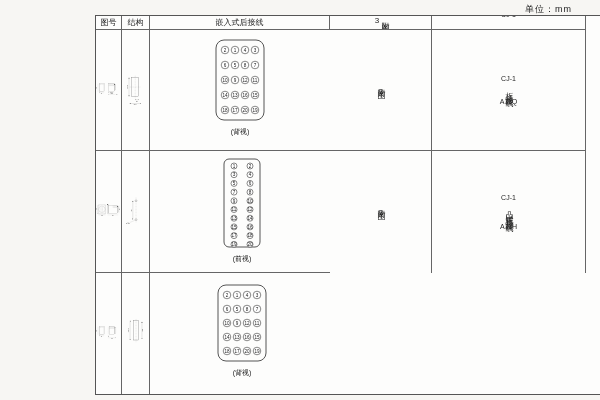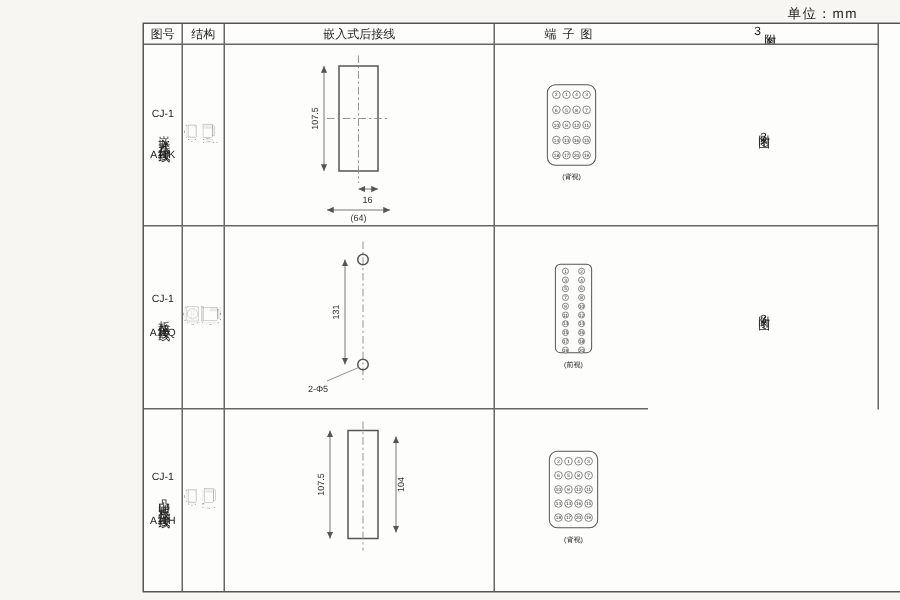--- a/index.html
+++ b/index.html
@@ -48,21 +48,20 @@
   </defs>
 </svg>
 
 <div class="unit">单位：mm</div>
 
 <div class="tbl">
 
   <div class="cell hd">图号</div>
   <div class="cell hd">结构</div>
   <div class="cell hd">嵌入式后接线</div>
-  <div class="cell hd sp lc">端子图</div>
 
   <div class="cell">
     <div class="vtext">附图3</div>
   </div>
   <div class="cell struct">
     <div class="model">CJ-1</div>
     <div class="vtext">嵌入式后接线</div>
     <div class="code">A11K</div>
   </div>
   <div class="cell">

